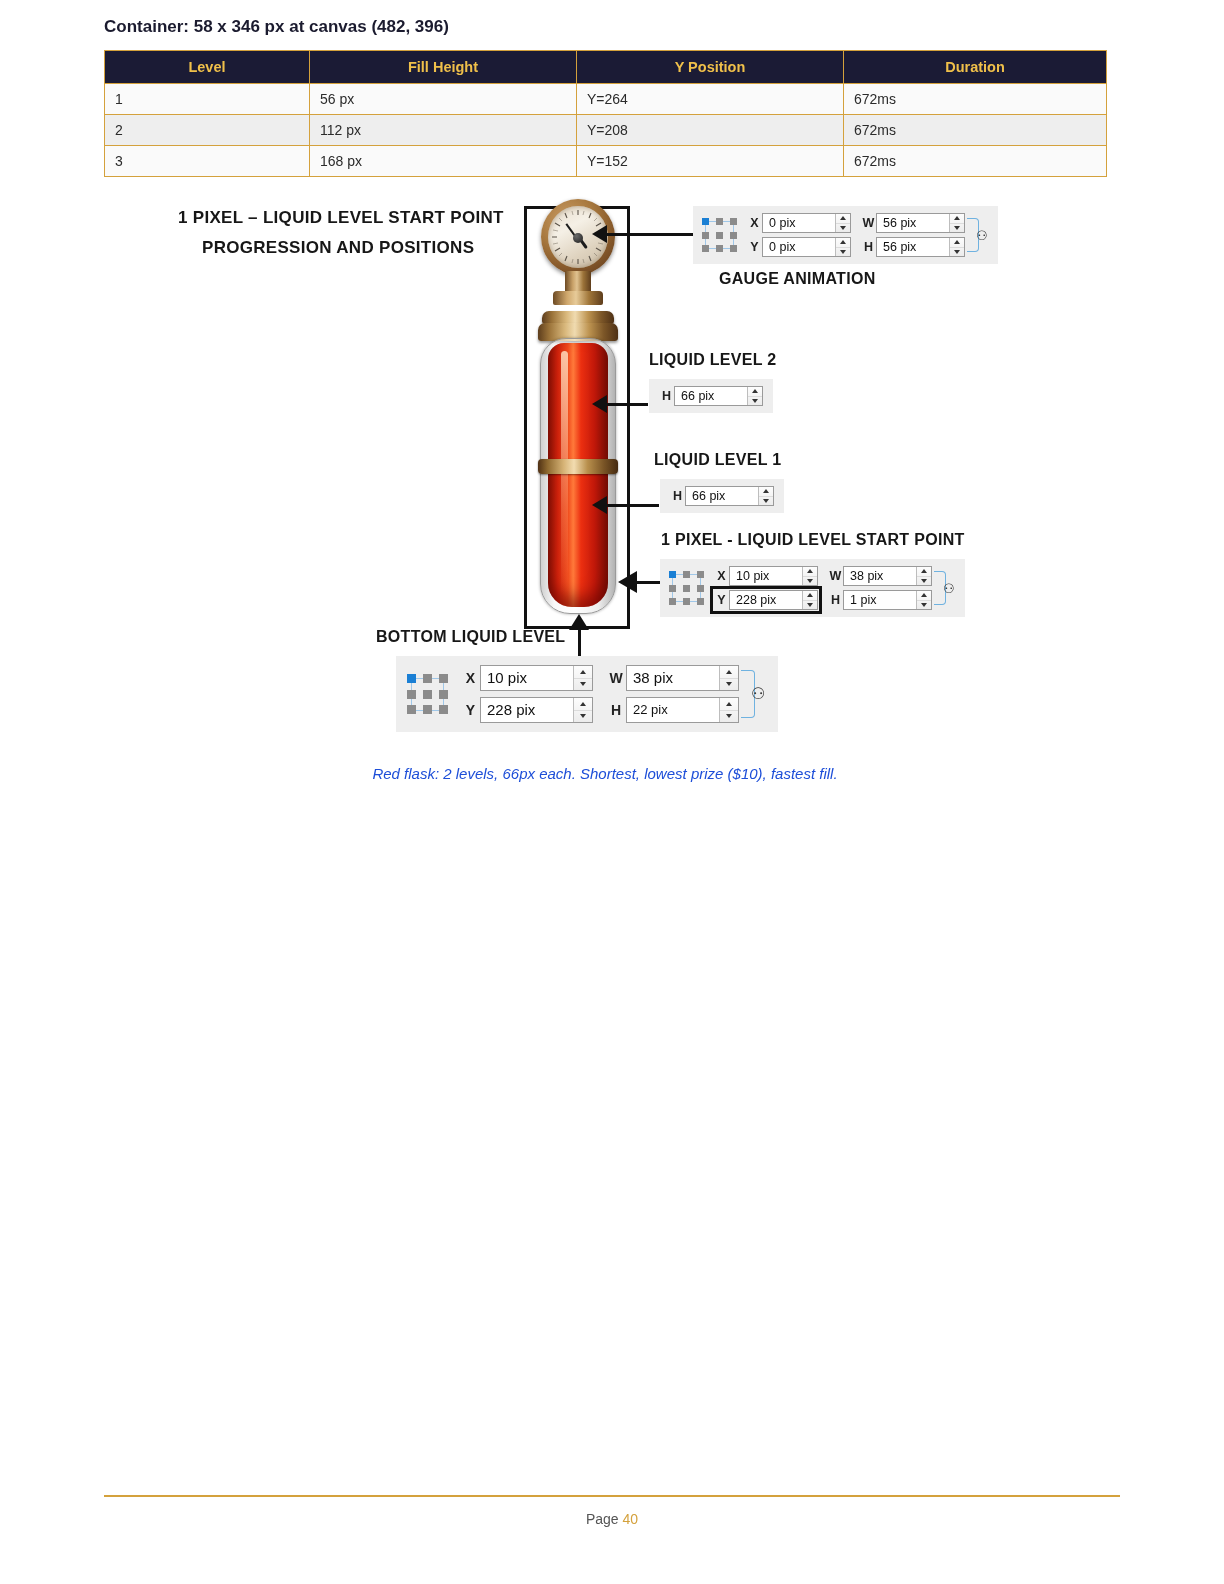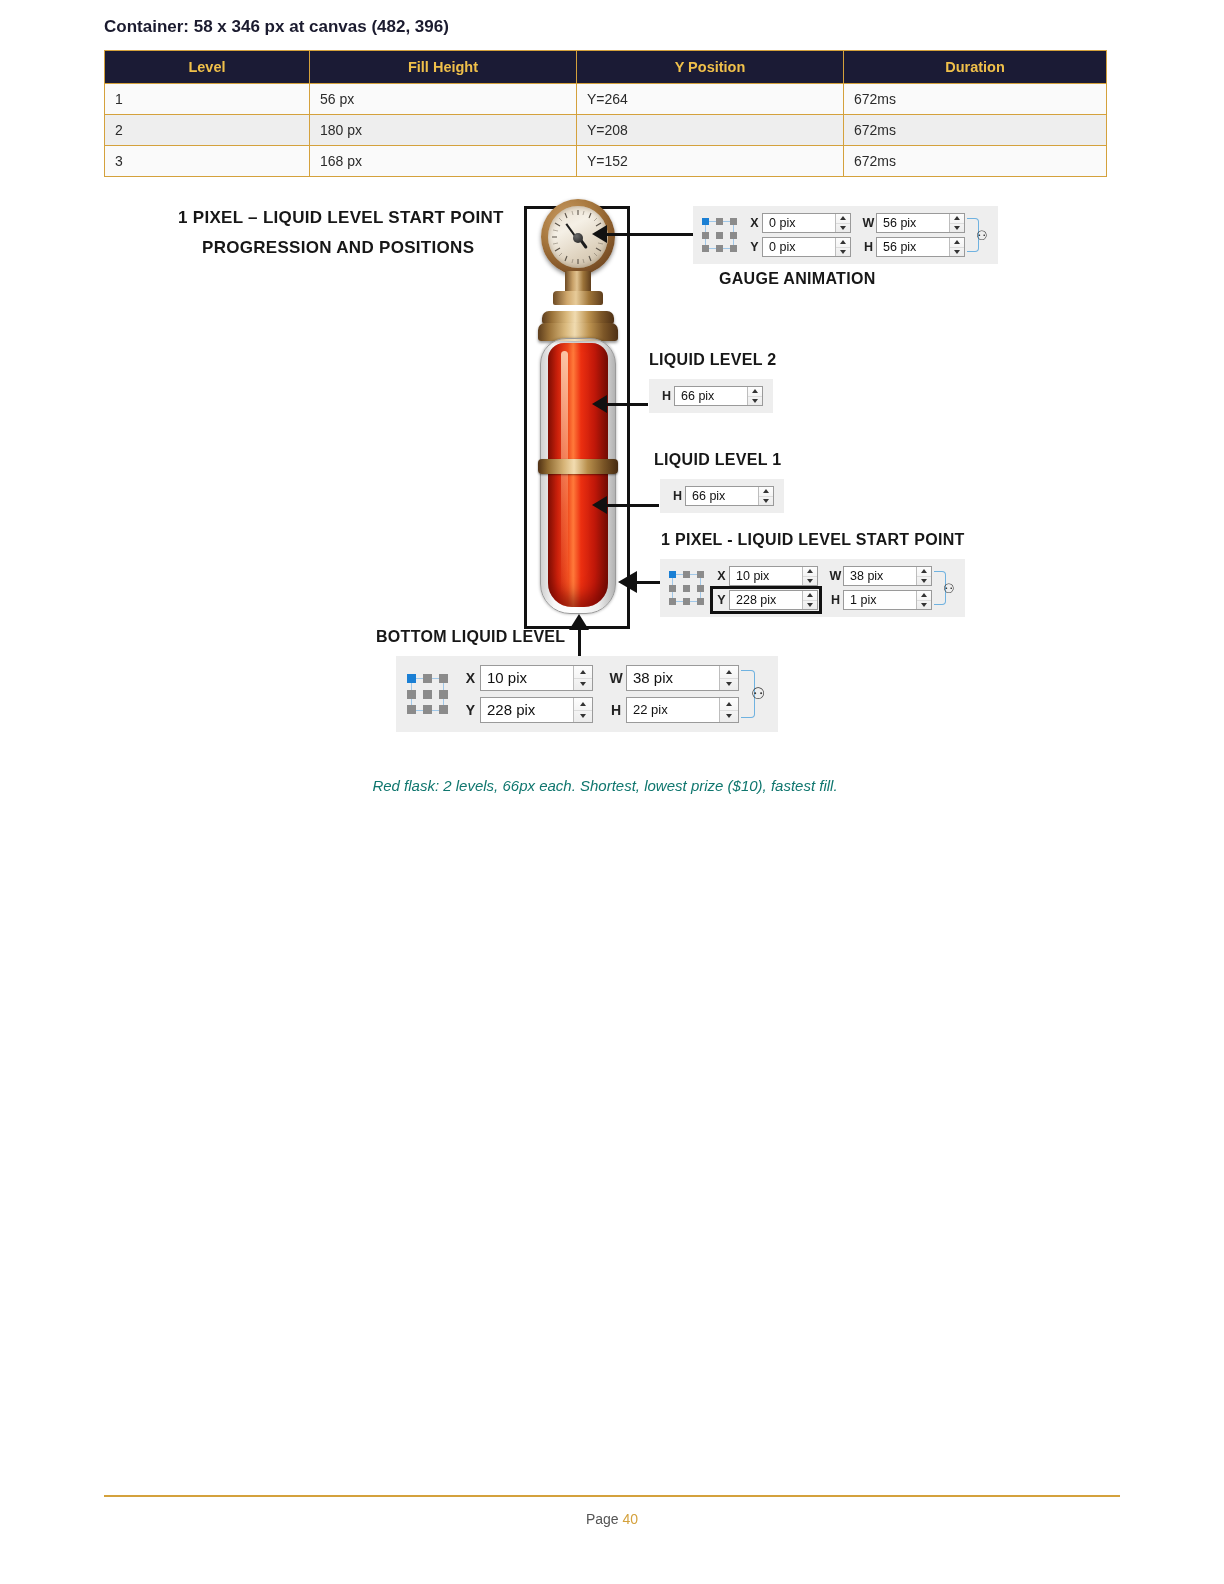--- a/index.html
+++ b/index.html
@@ -93,22 +93,22 @@
   .figure {
     position: relative;
     width: 1002px;
     height: 600px;
     margin-top: 16px;
   }
   .fig-caption {
     text-align: center;
     font-size: 15px;
     font-style: italic;
-    color: #0f766e;
-    margin-top: 14px;
+    color: #1d4ed8;
+    margin-top: 2px;
   }
 
   
   .anno {
     position: absolute;
     font-family: "Liberation Sans", sans-serif;
     font-weight: bold;
     color: #171717;
     white-space: nowrap;
     letter-spacing: .3px;
@@ -400,21 +400,21 @@
     </thead>
     <tbody>
       <tr>
         <td>1</td>
         <td>56 px</td>
         <td>Y=264</td>
         <td>672ms</td>
       </tr>
       <tr class="alt">
         <td>2</td>
-        <td>180 px</td>
+        <td>112 px</td>
         <td>Y=208</td>
         <td>672ms</td>
       </tr>
       <tr>
         <td>3</td>
         <td>168 px</td>
         <td>Y=152</td>
         <td>672ms</td>
       </tr>
     </tbody>

